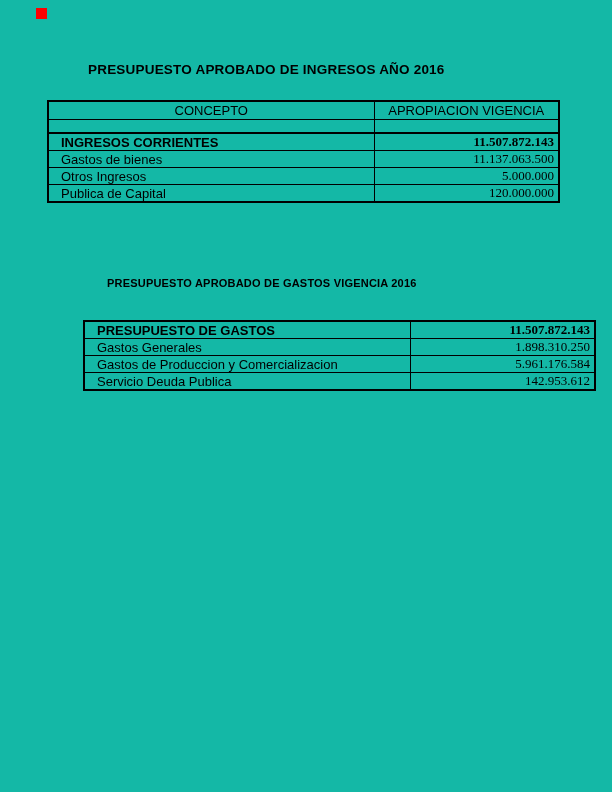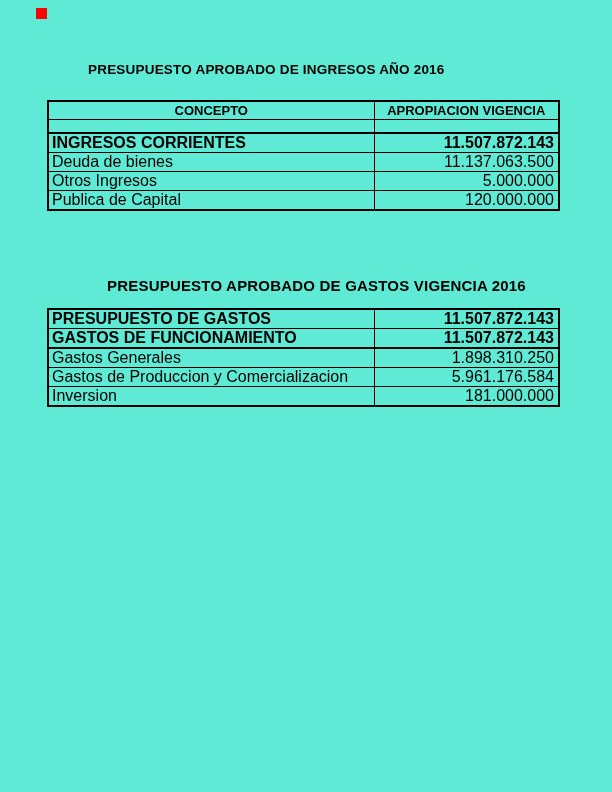--- a/index.html
+++ b/index.html
@@ -4,49 +4,49 @@
 <style>
   * { margin:0; padding:0; box-sizing:border-box; }
   html,body { background:#ffffff; }
   body {
     width:612px; height:792px;
     font-family:"Liberation Sans","DejaVu Sans",sans-serif;
     color:#000000;
   }
   .page {
     position:relative; width:612px; height:792px;
-    background:#5eead4; overflow:hidden;
+    background:#14b8a6; overflow:hidden;
   }
   .marker {
     position:absolute; left:36px; top:8px;
     width:11px; height:11px; background:#ff0000;
   }
   .doc-title {
     position:absolute; font-weight:bold; white-space:nowrap;
     letter-spacing:0.2px;
   }
   #title-income  { left:88px;  top:62px;  font-size:13.5px; }
-  #title-expense { left:107px; top:277px; font-size:15px; }
+  #title-expense { left:107px; top:277px; font-size:11px; }
   table {
     position:absolute; left:47px; width:511px;
     border-collapse:collapse; table-layout:fixed;
     border:2px solid #000000;
   }
   #table-income  { top:100px; }
-  #table-expense { top:308px; }
+  #table-expense { top:320px;margin-left:36px; }
   th, td { border:1px solid #000000; vertical-align:middle; }
   th {
-    font-size:13px; font-weight:bold; text-align:center;
+    font-size:13px; font-weight:normal; text-align:center;
     height:18px; padding:0 2px; white-space:nowrap; overflow:hidden;
   }
   td {
-    font-size:16px; height:14px; padding:0 3px;
+    font-size:13px; height:14px; padding:0 12px;
     white-space:nowrap; overflow:hidden;
   }
-  td.num { text-align:right; padding-right:4px; }
+  td.num { text-align:right; padding-right:4px;font-family:Liberation Serif, serif; }
   tr.bold td { font-weight:bold; }
   tr.thick-top td { border-top:2px solid #000000; }
   tr.thick-bottom td { border-bottom:2px solid #000000; }
   col.c1 { width:326px; }
   col.c2 { width:185px; }
 </style>
 </head>
 <body>
 
 <div class="page">
@@ -67,21 +67,21 @@
     </tr>
     <tr>
       <td></td>
       <td class="num"></td>
     </tr>
     <tr class="bold thick-top">
       <td>INGRESOS CORRIENTES</td>
       <td class="num">11.507.872.143</td>
     </tr>
     <tr>
-      <td>Deuda de bienes</td>
+      <td>Gastos de bienes</td>
       <td class="num">11.137.063.500</td>
     </tr>
     <tr>
       <td>Otros Ingresos</td>
       <td class="num">5.000.000</td>
     </tr>
     <tr>
       <td>Publica de Capital</td>
       <td class="num">120.000.000</td>
     </tr>
@@ -93,32 +93,28 @@
   <table id="table-expense">
     <colgroup>
         <col class="c1">
         <col class="c2">
       </colgroup>
     <tbody>
         <tr class="bold">
       <td>PRESUPUESTO DE GASTOS</td>
       <td class="num">11.507.872.143</td>
     </tr>
-    <tr class="bold thick-bottom">
-      <td>GASTOS DE FUNCIONAMIENTO</td>
-      <td class="num">11.507.872.143</td>
-    </tr>
     <tr>
       <td>Gastos Generales</td>
       <td class="num">1.898.310.250</td>
     </tr>
     <tr>
       <td>Gastos de Produccion y Comercializacion</td>
       <td class="num">5.961.176.584</td>
     </tr>
     <tr>
-      <td>Inversion</td>
-      <td class="num">181.000.000</td>
+      <td>Servicio Deuda Publica</td>
+      <td class="num">142.953.612</td>
     </tr>
   </tbody>
     </table>
 
 </div>
 
 </body></html>

